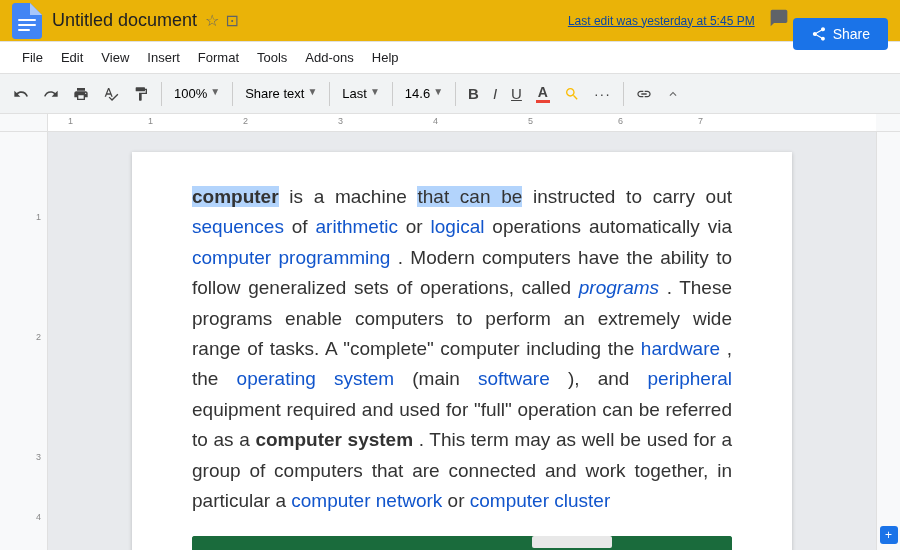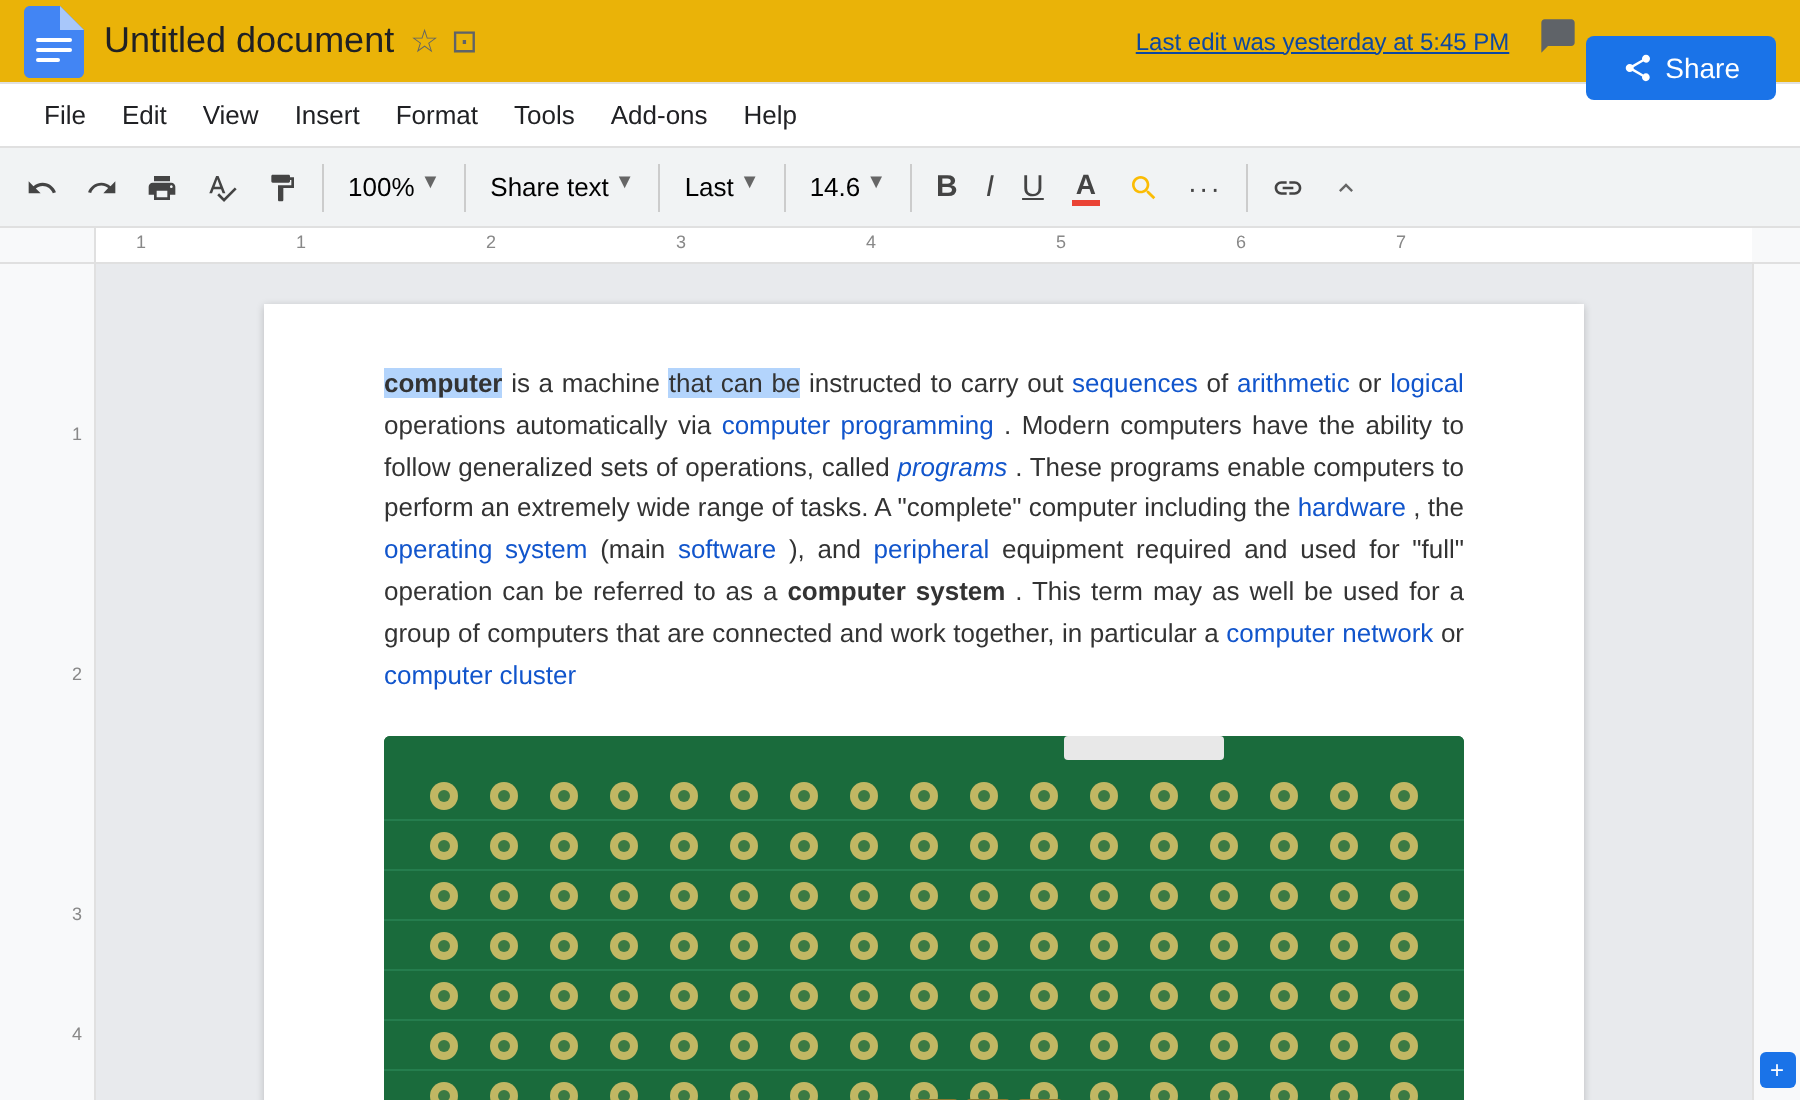--- a/index.html
+++ b/index.html
@@ -90,21 +90,21 @@
       width: 660px; min-height: 450px; background: #fff; margin: 0 auto;
       box-shadow: 0 1px 4px rgba(0,0,0,0.2); padding: 30px 60px 40px 60px; position: relative;
     }
     #right-sidebar { width: 24px; background: #f8f9fa; border-left: 1px solid #e0e0e0; position: relative; display: flex; align-items: flex-end; justify-content: center; padding-bottom: 6px; }
     #corner-btn {
       background: #1a73e8; color: #fff; border: none; border-radius: 3px;
       width: 18px; height: 18px; font-size: 12px; cursor: pointer; display: flex; align-items: center; justify-content: center;
     }
 
     
-    #doc-text { font-size: 13px; line-height: 1.6; color: #333; }
+    #doc-text { font-size: 19px; line-height: 1.6; color: #333; }
     .link { color: #1155cc; text-decoration: none; }
 
     
     #circuit-container {
       margin-top: 20px;
       width: 100%;
       height: 220px;
       background: #1a6b3c;
       border-radius: 3px;
       overflow: hidden;

